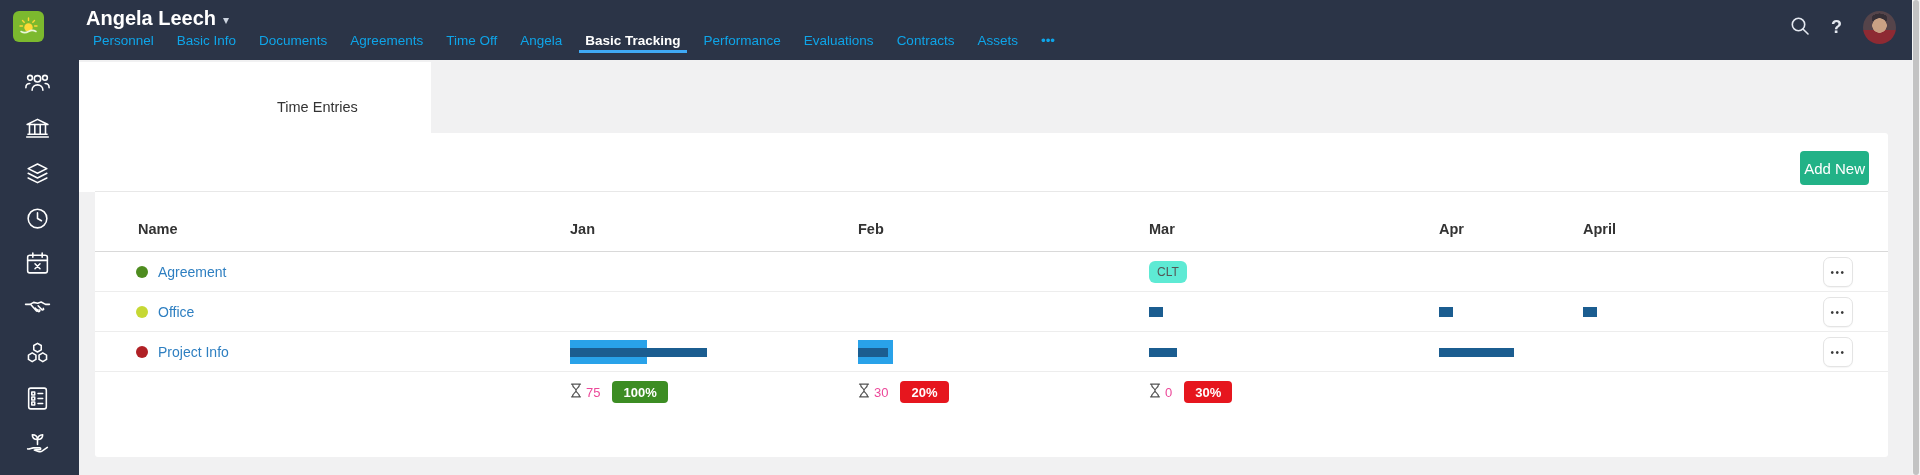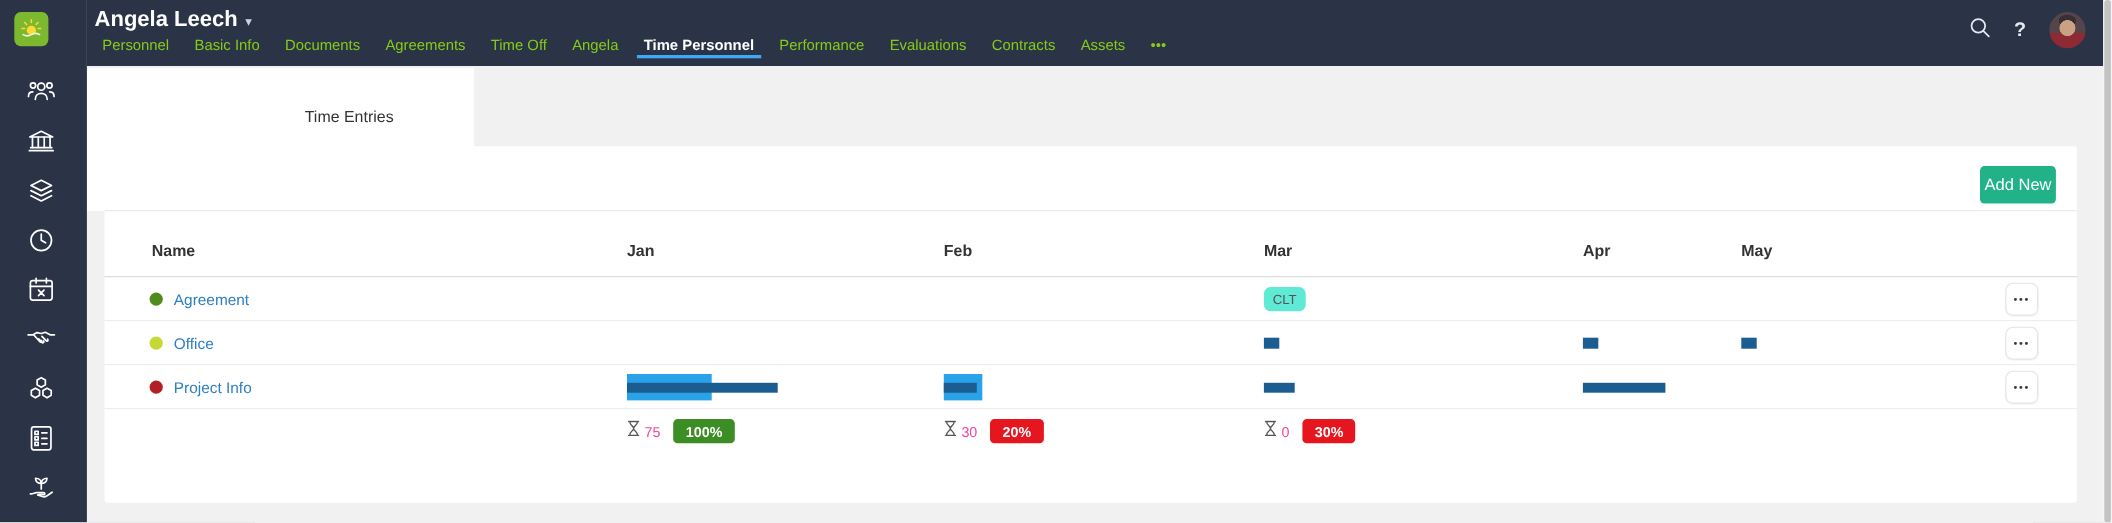--- a/index.html
+++ b/index.html
@@ -4,21 +4,21 @@
 <style>
   html,body{margin:0;padding:0;background:#dcdcde;}
   *{box-sizing:border-box;font-family:"Liberation Sans","DejaVu Sans",sans-serif;}
   #app{position:relative;width:1920px;height:475px;overflow:hidden;background:#f1f1f2;}
 
   
   .topbar{position:absolute;left:79px;top:0;width:1833px;height:60px;background:#2b3447;}
   .user-row{position:absolute;left:7px;top:7px;color:#fff;font-size:20px;font-weight:600;display:flex;align-items:center;cursor:pointer;}
   .user-caret{font-size:12px;color:#cdd4e0;margin-left:7px;margin-top:3px;}
   .nav-row{position:absolute;left:8px;top:31px;display:flex;gap:11px;}
-  .nav-item{color:#84cc16;font-size:13.5px;line-height:19px;padding:0 6px 3px 6px;white-space:nowrap;cursor:pointer;}
+  .nav-item{color:#0ea5e9;font-size:13.5px;line-height:19px;padding:0 6px 3px 6px;white-space:nowrap;cursor:pointer;}
   .nav-item.active{color:#fff;font-weight:700;border-bottom:3px solid #3fa9f5;padding-bottom:0;}
   .hdr-icons{position:absolute;right:16px;top:11px;display:flex;align-items:center;gap:21px;}
   .help-q{color:#e4e8f0;font-size:18px;font-weight:600;cursor:pointer;}
   .avatar{width:33px;height:33px;border-radius:50%;cursor:pointer;
     background:
       radial-gradient(circle at 50% 44%, #caa184 0 7px, rgba(0,0,0,0) 7.5px),
       radial-gradient(ellipse 13px 9px at 50% 24%, #372f36 60%, rgba(0,0,0,0) 61%),
       linear-gradient(180deg,#55444a 0 57%,#8e2a33 57%);}
 
   
@@ -68,21 +68,21 @@
       <span>Angela Leech</span>
       <span class="user-caret">▾</span>
     </div>
     <div class="nav-row">
         <span class="nav-item">Personnel</span>
         <span class="nav-item">Basic Info</span>
         <span class="nav-item">Documents</span>
         <span class="nav-item">Agreements</span>
         <span class="nav-item">Time Off</span>
         <span class="nav-item">Angela</span>
-        <span class="nav-item active">Time Personnel</span>
+        <span class="nav-item active">Basic Tracking</span>
         <span class="nav-item">Performance</span>
         <span class="nav-item">Evaluations</span>
         <span class="nav-item">Contracts</span>
         <span class="nav-item">Assets</span>
         <span class="nav-item">•••</span>
       </div>
     <div class="hdr-icons">
       <span>
         <svg width="20" height="20" viewBox="0 0 20 20" fill="none" stroke="#e4e8f0" stroke-width="1.6" stroke-linecap="round">
           <circle cx="8.5" cy="8.5" r="6.2"></circle>
@@ -185,21 +185,21 @@
   <div class="card">
     <div class="toolbar">
       <button class="btn-addnew">Add New</button>
     </div>
     <div class="thead">
       <span class="th" style="left:43px">Name</span>
     <span class="th" style="left: 475px;">Jan</span>
         <span class="th" style="left: 763px;">Feb</span>
         <span class="th" style="left: 1054px;">Mar</span>
         <span class="th" style="left: 1344px;">Apr</span>
-        <span class="th" style="left: 1488px;">May</span>
+        <span class="th" style="left: 1488px;">April</span>
       </div>
     <div>
         <div class="row">
           <span class="dot" style="background: rgb(78, 140, 31);"></span>
           <a class="row-link">Agreement</a>
           <div class="clt" style="left: 1054px; background: #5eead4;">CLT</div>
           <div class="row-action">•••</div>
         </div>
         <div class="row">
           <span class="dot" style="background: rgb(198, 216, 52);"></span>

